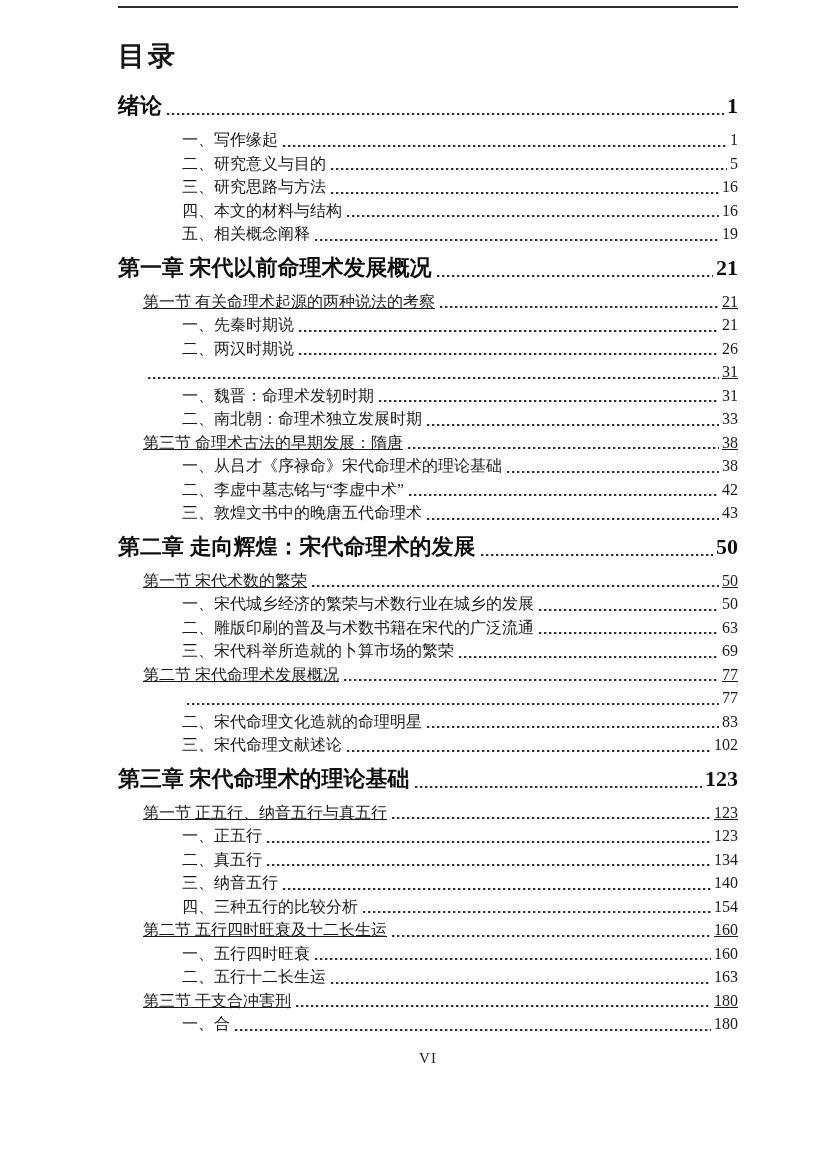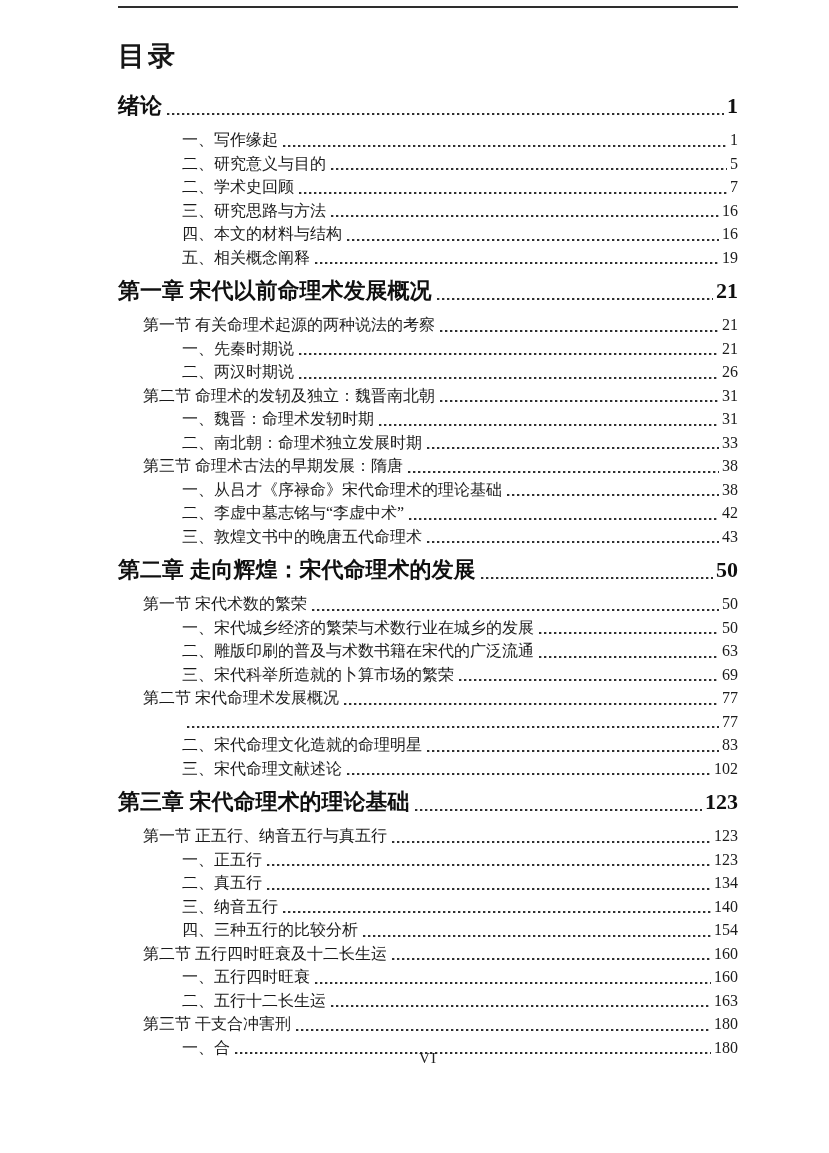--- a/index.html
+++ b/index.html
@@ -39,21 +39,21 @@
     line-height: 23.5px;
     color: #1b1b1b;
   }
   .toc-row.level-chapter {
     font-size: 22px;
     font-weight: bold;
     line-height: 34px;
     margin: 5px 0;
     color: #101010;
   }
-  .toc-row.level-section { padding-left: 25px; }
+  .toc-row.level-section { padding-left: 25px; text-decoration: underline; }
   .toc-row.level-sub     { padding-left: 64px; }
   .toc-label { white-space: nowrap; }
   .toc-page  { white-space: nowrap; }
   .toc-leader {
     flex: 1 1 auto;
     align-self: flex-end;
     height: 4px;
     margin: 0 3px 4px 5px;
     background-image: radial-gradient(circle at 1.3px 2px, #2f2f2f 1.1px, rgba(0,0,0,0) 1.4px);
     background-size: 5px 4px;
@@ -87,25 +87,20 @@
         <span class="toc-label">一、写作缘起</span>
         <span class="toc-leader"></span>
         <span class="toc-page">1</span>
       </div>
       <div class="toc-row level-sub">
         <span class="toc-label">二、研究意义与目的</span>
         <span class="toc-leader"></span>
         <span class="toc-page">5</span>
       </div>
       <div class="toc-row level-sub">
-        <span class="toc-label">二、学术史回顾</span>
-        <span class="toc-leader"></span>
-        <span class="toc-page">7</span>
-      </div>
-      <div class="toc-row level-sub">
         <span class="toc-label">三、研究思路与方法</span>
         <span class="toc-leader"></span>
         <span class="toc-page">16</span>
       </div>
       <div class="toc-row level-sub">
         <span class="toc-label">四、本文的材料与结构</span>
         <span class="toc-leader"></span>
         <span class="toc-page">16</span>
       </div>
       <div class="toc-row level-sub">
@@ -127,21 +122,20 @@
         <span class="toc-label">一、先秦时期说</span>
         <span class="toc-leader"></span>
         <span class="toc-page">21</span>
       </div>
       <div class="toc-row level-sub">
         <span class="toc-label">二、两汉时期说</span>
         <span class="toc-leader"></span>
         <span class="toc-page">26</span>
       </div>
       <div class="toc-row level-section">
-        <span class="toc-label">第二节 命理术的发轫及独立：魏晋南北朝</span>
         <span class="toc-leader"></span>
         <span class="toc-page">31</span>
       </div>
       <div class="toc-row level-sub">
         <span class="toc-label">一、魏晋：命理术发轫时期</span>
         <span class="toc-leader"></span>
         <span class="toc-page">31</span>
       </div>
       <div class="toc-row level-sub">
         <span class="toc-label">二、南北朝：命理术独立发展时期</span>

